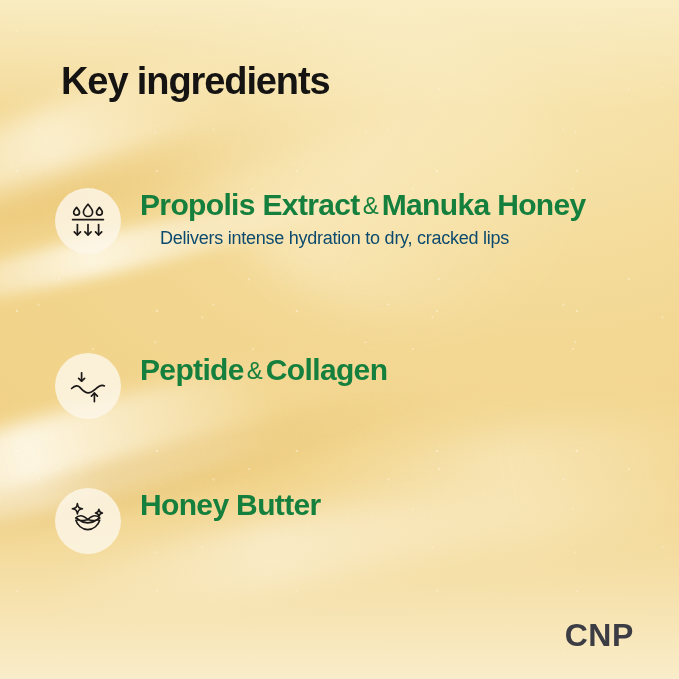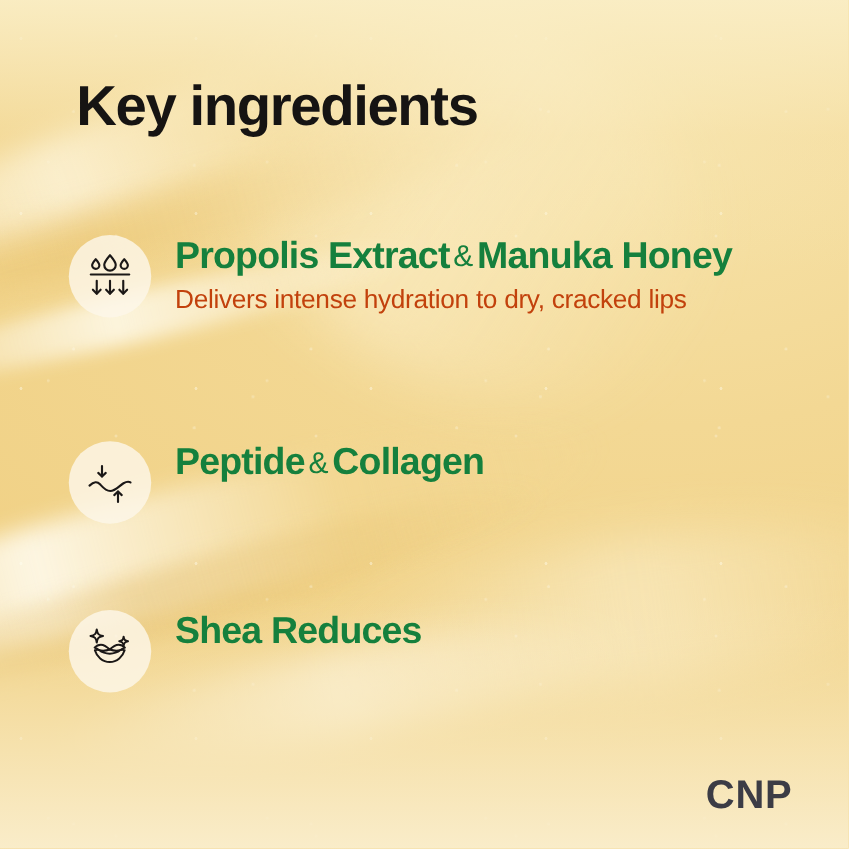--- a/index.html
+++ b/index.html
@@ -122,21 +122,21 @@
   
   .content {
     position: absolute;
     inset: 0;
   }
 
   .page-title {
     position: absolute;
     left: 61px;
     top: 62px;
-    font-size: 45px;
+    font-size: 38px;
     font-weight: 700;
     letter-spacing: -1.1px;
     color: #161413;
     line-height: 1;
     white-space: nowrap;
   }
 
   .ingredient {
     position: absolute;
     left: 55px;
@@ -181,27 +181,28 @@
   .amp {
     font-weight: 400;
     font-size: 24px;
     letter-spacing: 0;
     padding: 0 3px;
     position: relative;
     top: -1px;
   }
 
   .ing-desc {
-    font-size: 21px;
+    font-size: 18px;
     font-weight: 400;
     letter-spacing: -0.25px;
-    color: #c2410c;
+    color: #0c4a6e;
     line-height: 1.26;
     margin-top: 5px;
     max-width: 470px;
+    margin-left: 20px;
   }
 
   .brand-logo {
     position: absolute;
     right: 45px;
     bottom: 28px;
     font-size: 32px;
     font-weight: 700;
     letter-spacing: 0.6px;
     color: #3c3c45;
@@ -283,21 +284,21 @@
           <svg width="42" height="42" viewBox="0 0 42 42" fill="none" stroke="#1b1817" stroke-width="1.6" stroke-linecap="round" stroke-linejoin="round">
             <path d="M20.8 19.6c2.6-2.6 5-3.9 7.1-3.9 2.4 0 4 1.2 5 2.4-1.5.5-2.6 1.2-3.4 1.9 1.3-.2 2.4-.1 3.2.2-1.4 4.9-6 9.4-11.9 9.4S10.3 25.1 8.9 20.2c.8-.3 1.9-.4 3.2-.2-.8-.7-1.9-1.4-3.4-1.9 1-1.2 2.6-2.4 5-2.4 2.1 0 4.5 1.3 7.1 3.9z"></path>
             <path d="M20.8 19.6c-3 1-6 1.3-8.7.4 2.5 1.9 5.4 2.9 8.7 2.9s6.2-1 8.7-2.9c-2.7.9-5.7.6-8.7-.4z"></path>
             <path d="M10.4 3.6c.5 3.6 1.5 4.6 5 5.2-3.5.6-4.5 1.6-5 5.2-.5-3.6-1.5-4.6-5-5.2 3.5-.6 4.5-1.6 5-5.2z"></path>
             <path d="M31.9 9.4c.35 2.5 1.05 3.2 3.5 3.6-2.45.4-3.15 1.1-3.5 3.6-.35-2.5-1.05-3.2-3.5-3.6 2.45-.4 3.15-1.1 3.5-3.6z"></path>
           </svg>
         </span>
       </div>
       <div class="ing-text">
         <div class="ing-name">
-          <span>Shea Reduces</span><span class="amp"></span><span></span>
+          <span>Honey Butter</span><span class="amp"></span><span></span>
         </div>
       </div>
     </div>
 
     <div class="brand-logo">CNP</div>
 
   </div>
 </div>
 
 </body></html>

